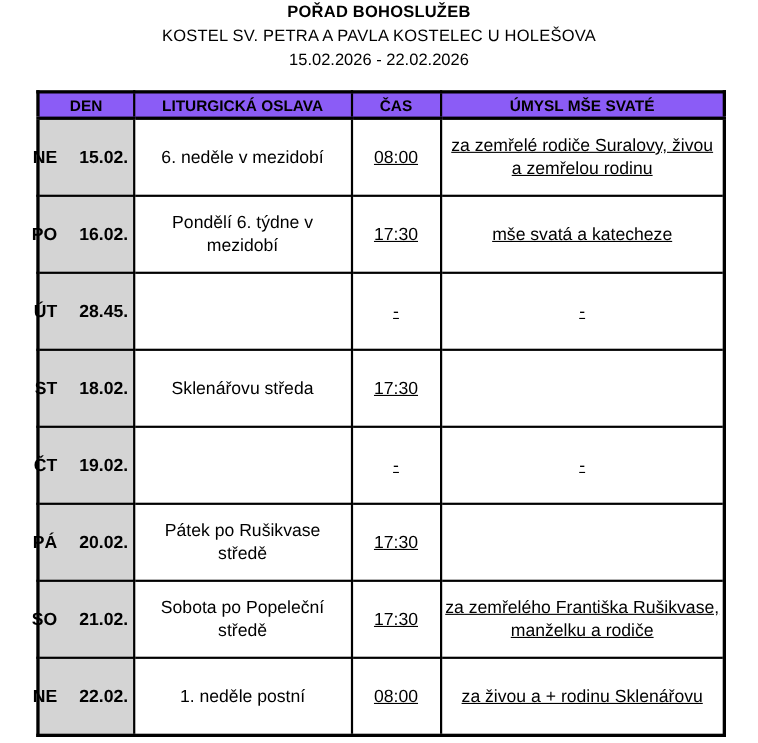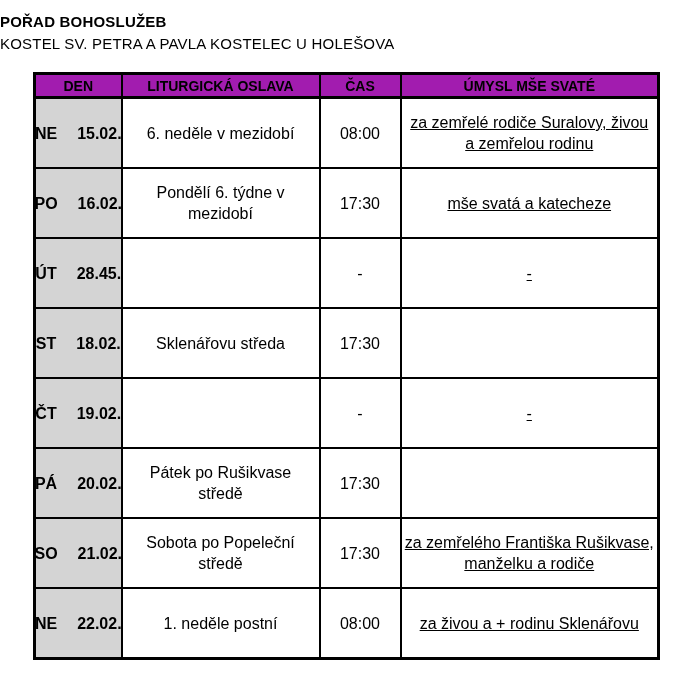--- a/index.html
+++ b/index.html
@@ -10,21 +10,22 @@
   .page {
     position: relative;
     width: 689px;
     height: 675px;
     background: #ffffff;
     font-family: "Liberation Sans", sans-serif;
     color: #000000;
     overflow: hidden;
   }
   .doc-header {
-    padding-top: 11px;
+    padding-top: 0;
+    text-align: center;
   }
   .doc-title {
     font-size: 15px;
     font-weight: bold;
     line-height: 22px;
     letter-spacing: 0.2px;
   }
   .doc-subtitle {
     font-size: 15px;
     font-weight: normal;
@@ -43,21 +44,21 @@
     width: 624px;
   }
   table.schedule, table.schedule th, table.schedule td {
     border: 2px solid #000000;
   }
   table.schedule {
     border-width: 3px;
   }
   table.schedule thead th {
     border-bottom-width: 3px;
-    background: #a21caf;
+    background: #8b5cf6;
     font-size: 14px;
     font-weight: bold;
     height: 19px;
     padding: 1px 2px;
     text-align: center;
     vertical-align: middle;
     margin-left: 25px;
   }
   table.schedule tbody td {
     height: 64px;
@@ -69,44 +70,46 @@
   }
   td.day-cell {
     background: #d4d4d4;
     font-weight: bold;
     font-size: 15px;
     padding: 0 3px;
     white-space: nowrap;
   }
   .day-wrap {
     display: flex;
-    justify-content: center;
+    justify-content: flex-end;
     align-items: center;
     padding: 0 1px;
     gap: 20px;
   }
   td.celebration-cell {
     padding: 2px 2px;
   }
   td.intention-cell {
     padding: 2px 1px;
     text-decoration: underline;
   }
   td.time-cell {
     padding: 2px 1px;
+    text-decoration: underline;
   }
 </style>
 </head>
 <body>
 
 <div class="page">
 
   <div class="doc-header">
     <div class="doc-title">POŘAD BOHOSLUŽEB</div>
     <div class="doc-subtitle">KOSTEL SV. PETRA A PAVLA KOSTELEC U HOLEŠOVA</div>
+    <div class="doc-daterange">15.02.2026 - 22.02.2026</div>
   </div>
 
   <table class="schedule">
     <colgroup>
       <col style="width:87px">
       <col style="width:198px">
       <col style="width:81px">
       <col style="width:258px">
     </colgroup>
     <thead>

